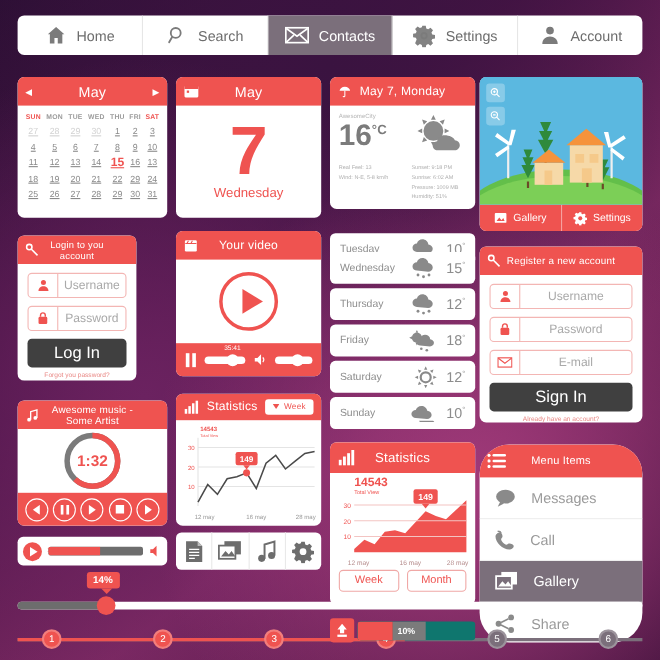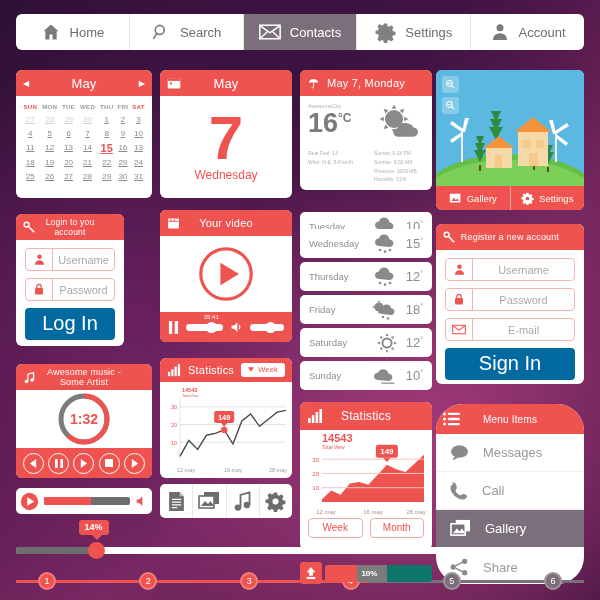--- a/index.html
+++ b/index.html
@@ -90,22 +90,22 @@
   
   #login { left: 16px; top: 202px; width: 108px; height: 132px; margin-top: 12px; }
   #reg   { left: 436px; top: 224px; width: 148px; height: 160px; }
   .frm { padding: 8px 9px 5px; }
   .field { display: flex; height: 23px; border: 1.4px solid #f3b6b4;
            border-radius: 4px; margin-bottom: 7px; overflow: hidden; }
   .field .fi { width: 27px; display: flex; align-items: center; justify-content: center;
                border-right: 1.4px solid #f3b6b4; }
   .field .fv { flex: 1; display: flex; align-items: center; justify-content: center;
                font-size: 11px; color: #a9a9a9; }
-  .bigbtn { background: #0369a1; color: #fff; text-align: center; border-radius: 4px;
-            font-size: 20px; padding: 4px 0 5px; }
+  .bigbtn { background: #404040; color: #fff; text-align: center; border-radius: 4px;
+            font-size: 15px; padding: 4px 0 5px; }
   .smlink { text-align: center; font-size: 6px; color: #e98784; margin-top: 5px; }
 
   
   #vid { left: 160px; top: 210px; width: 132px; height: 132px; }
   #vid .screen { height: 76px; display: flex; align-items: center; justify-content: center; }
   #vid .ctrl { height: 30px; background: #ef5350; display: flex; align-items: center;
                padding: 0 8px; gap: 7px; }
   .bar { flex: 1; height: 7px; background: #fff; border-radius: 4px; position: relative; }
   .bar .kn { position: absolute; top: -2px; width: 11px; height: 11px; border-radius: 50%;
              background: #fff; }

